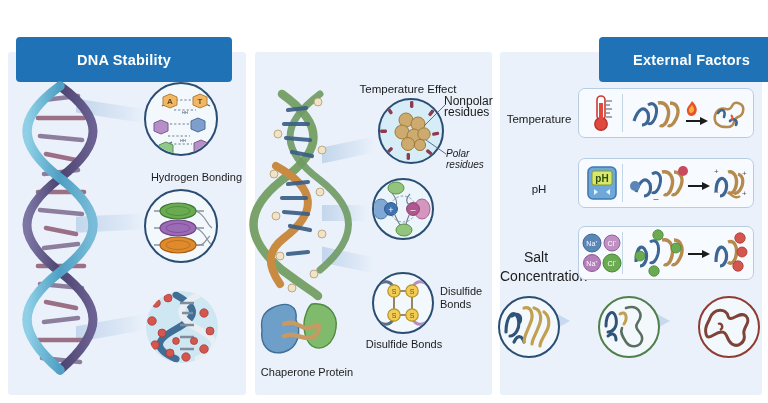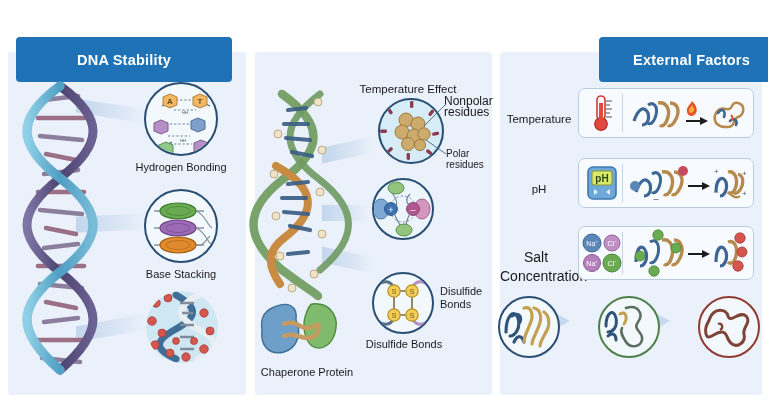--- a/index.html
+++ b/index.html
@@ -116,41 +116,40 @@
       <polygon points="15,36 22,39 22,47 15,50 8,47 8,39" fill="#b58fc6" stroke="#7d5a90" stroke-width="1"></polygon>
       <polygon points="52,34 59,37 59,45 52,48 45,45 45,37" fill="#7e9ecb" stroke="#4d6e9b" stroke-width="1"></polygon>
       <polygon points="20,58 27,61 27,69 20,72 13,69 13,61" fill="#8fc888" stroke="#58924f" stroke-width="1"></polygon>
       <polygon points="55,56 62,59 62,67 55,70 48,67 48,59" fill="#b58fc6" stroke="#7d5a90" stroke-width="1"></polygon>
       <g font-size="4" fill="#32506b" font-family="Liberation Sans, sans-serif" text-anchor="middle">
         <text x="39" y="30">HH</text>
           <text x="37" y="58">HH</text>
       </g>
     </svg>
   </div>
-  <div class="lbl" style="left:120px;top:161px;width:122px;">Hydrogen Bonding</div>
+  <div class="lbl" style="left:120px;top:171px;width:122px;text-align:right;">Hydrogen Bonding</div>
 
   <div class="circ circ-navy" style="left:144px;top:189px;width:74px;height:74px;">
     <svg width="74" height="74" viewBox="0 0 74 74">
       <g stroke="#8a949e" stroke-width="1.3" fill="none">
         <line x1="8" y1="20" x2="58" y2="20"></line>
         <line x1="8" y1="37" x2="58" y2="37"></line>
         <line x1="8" y1="54" x2="58" y2="54"></line>
         <path d="M50,20 C60,24 60,33 66,37"></path>
         <path d="M50,37 C60,41 60,50 66,54"></path>
         <path d="M50,54 C58,56 60,48 64,45"></path>
       </g>
       <ellipse cx="32" cy="20" rx="18" ry="8" fill="#6aab52" stroke="#3d7a31" stroke-width="1.2"></ellipse>
       <ellipse cx="32" cy="20" rx="12" ry="4.5" fill="none" stroke="#4f8f40" stroke-width="1"></ellipse>
       <ellipse cx="32" cy="37" rx="18" ry="8" fill="#9b6bb5" stroke="#6f4587" stroke-width="1.2"></ellipse>
       <ellipse cx="32" cy="37" rx="12" ry="4.5" fill="none" stroke="#81519c" stroke-width="1"></ellipse>
       <ellipse cx="32" cy="54" rx="18" ry="8" fill="#e08a2e" stroke="#a35f12" stroke-width="1.2"></ellipse>
       <ellipse cx="32" cy="54" rx="12" ry="4.5" fill="none" stroke="#c0721d" stroke-width="1"></ellipse>
     </svg>
   </div>
-  <div class="lbl" style="left:120px;top:268px;width:122px;">Base Stacking</div>
 
   <div class="circ" style="left:146px;top:291px;width:72px;height:72px;background:#cfe6f3;">
     <svg width="72" height="72" viewBox="0 0 72 72">
       <g>
         <path d="M30,4 C52,16 52,26 30,38 C8,50 8,58 30,68" fill="none" stroke="#3f6f96" stroke-width="7" stroke-linecap="round"></path>
         <path d="M52,4 C30,16 30,26 52,38 C74,50 74,58 52,68" fill="none" stroke="#e9eef3" stroke-width="6.5" stroke-linecap="round"></path>
         <g stroke="#7f8d9c" stroke-width="2.6">
           <line x1="34" y1="12" x2="48" y2="12"></line>
             <line x1="36" y1="22" x2="47" y2="22"></line>
           <line x1="34" y1="34" x2="48" y2="34"></line>
@@ -237,21 +236,21 @@
         <rect x="50" y="9" width="3.4" height="7" rx="1.4" transform="rotate(38 51 12)"></rect>
         <rect x="55" y="30" width="3.4" height="7" rx="1.4" transform="rotate(80 56 33)"></rect>
         <rect x="49" y="49" width="3.4" height="7" rx="1.4" transform="rotate(130 50 52)"></rect>
         <rect x="28" y="54" width="3.4" height="7" rx="1.4" transform="rotate(180 29 57)"></rect>
         <rect x="9" y="48" width="3.4" height="7" rx="1.4" transform="rotate(-135 10 51)"></rect>
         <rect x="2" y="29" width="3.4" height="7" rx="1.4" transform="rotate(-90 3 32)"></rect>
       </g>
     </svg>
   </div>
   <div class="lbl lbl-l" style="left:444px;top:96px;width:62px;font-size:12px;line-height:11px;">Nonpolar residues</div>
-  <div class="lbl lbl-l" style="left:446px;top:148px;width:60px;font-size:10px;line-height:11px;">Polar residues</div>
+  <div class="lbl lbl-l" style="left:446px;top:148px;width:60px;font-size:10px;line-height:11px;font-style:italic;">Polar residues</div>
   <div class="nolabel" style="left:420px;top:96px;">
     <svg width="40" height="70" viewBox="0 0 40 70">
       <line x1="4" y1="30" x2="26" y2="8" stroke="#4d6278" stroke-width="0.9"></line>
       <line x1="6" y1="44" x2="26" y2="58" stroke="#4d6278" stroke-width="0.9"></line>
     </svg>
   </div>
 
   <div class="circ" style="left:372px;top:178px;width:62px;height:62px;border:2.4px solid #2a4e73;background:#ecf5fb;box-sizing:border-box;">
     <svg width="58" height="58" viewBox="0 0 58 58">
       <circle cx="29" cy="29" r="13" fill="none" stroke="#8396a8" stroke-width="1" stroke-dasharray="2.5 2"></circle>

